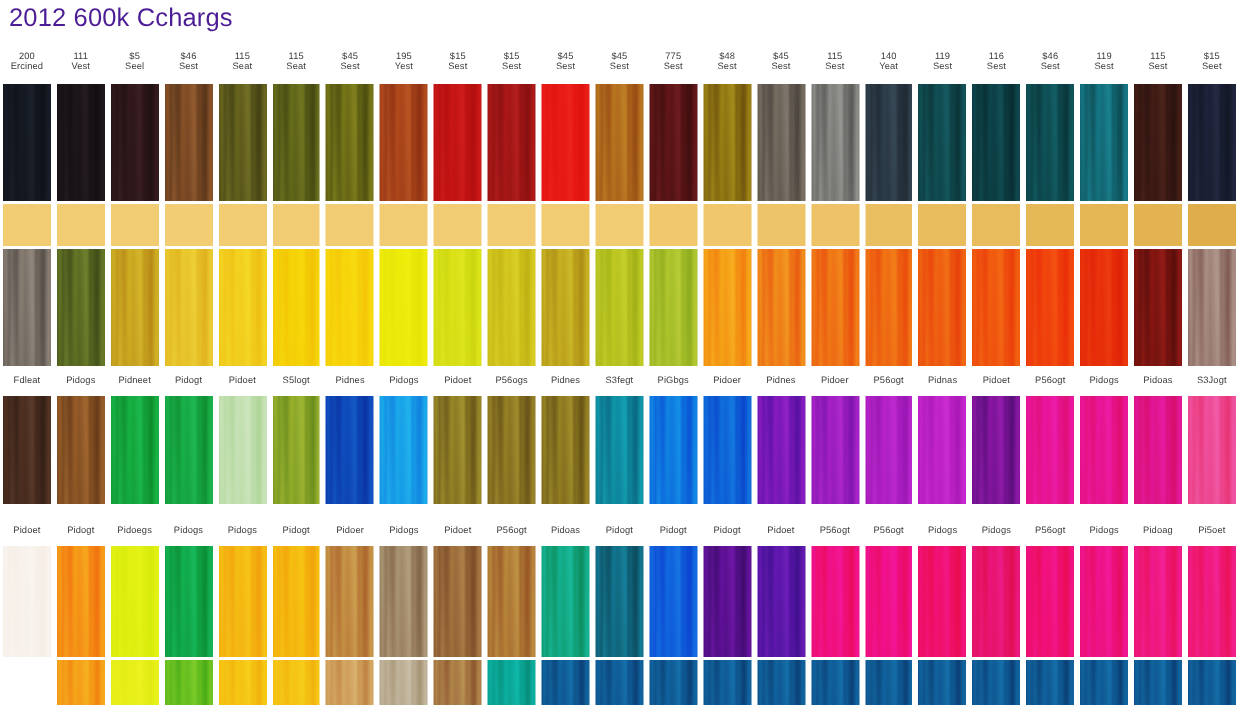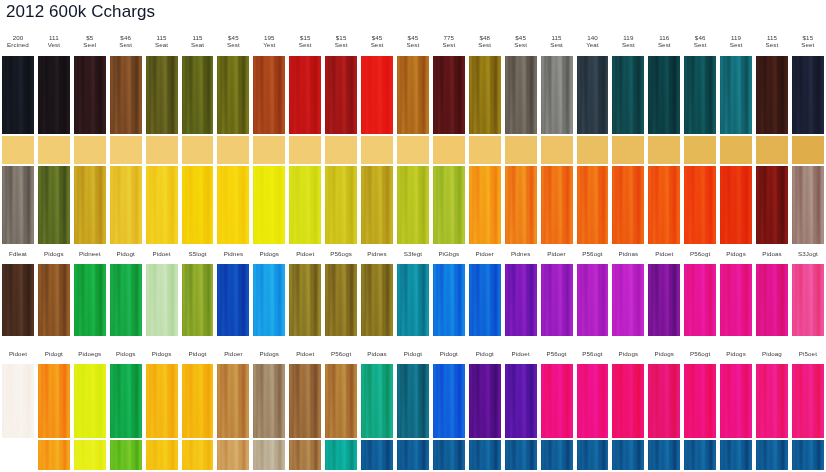--- a/index.html
+++ b/index.html
@@ -9,21 +9,21 @@
     background: #ffffff;
     font-family: "Liberation Sans", sans-serif;
     overflow: hidden;
   }
   #page { position: relative; width: 826px; height: 472px; background: #fff; }
 
   .page-title {
     position: absolute;
     left: 6px; top: 2px;
     font-size: 17px;
-    color: #0f172a;
+    color: #4c1d95;
     letter-spacing: .1px;
     white-space: nowrap;
   }
 
   
   .label-row {
     position: absolute;
     left: 0; width: 826px;
     display: flex;
     align-items: flex-start;

